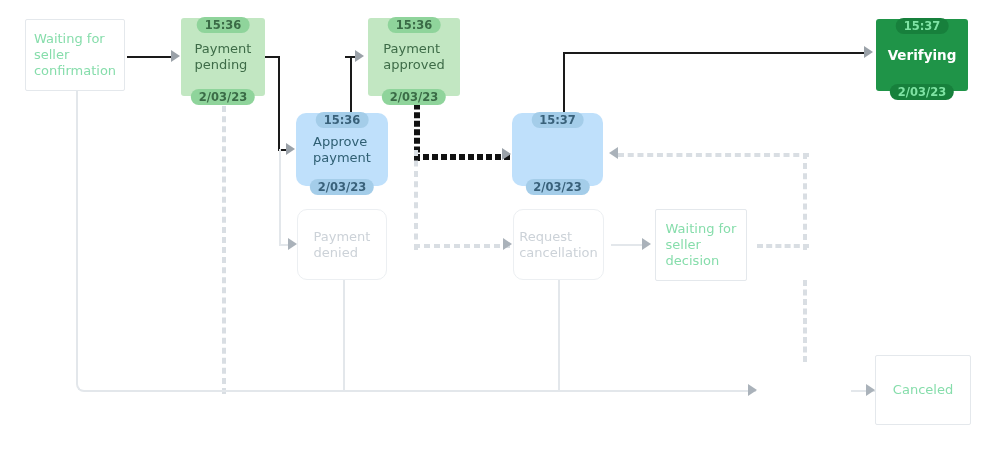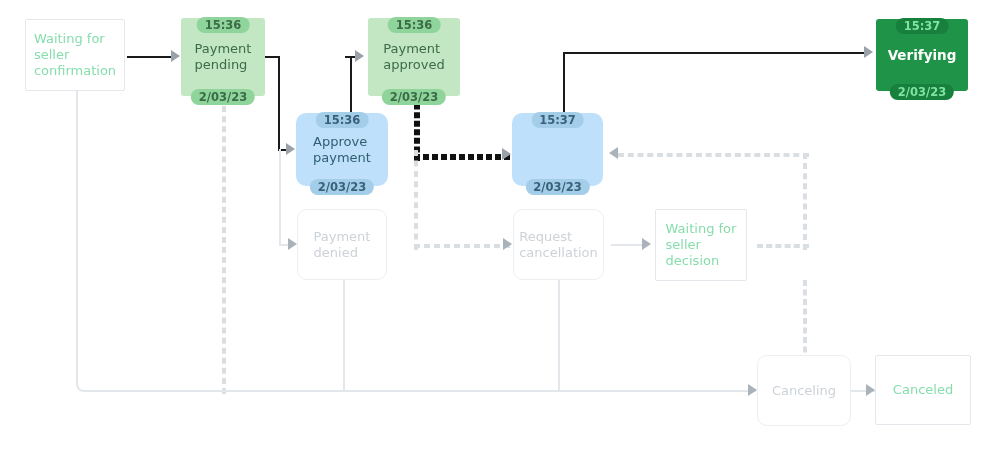--- a/index.html
+++ b/index.html
@@ -153,21 +153,18 @@
 seller
 decision</span>
   </div>
 
   <div class="node darkgreen" style="left:876px;top:19px;width:92px;height:72px;">
     <span class="badge top">15:37</span>
     <span class="label">Verifying</span>
     <span class="badge bot">2/03/23</span>
   </div>
 
-  <div class="node action" style="left:757px;top:355px;width:94px;height:71px;">
-    <span class="label">Canceling</span>
-  </div>
 
   <div class="node state" style="left:875px;top:355px;width:96px;height:70px;">
     <span class="label">Canceled</span>
   </div>
 
 </div>
 
 </body></html>

